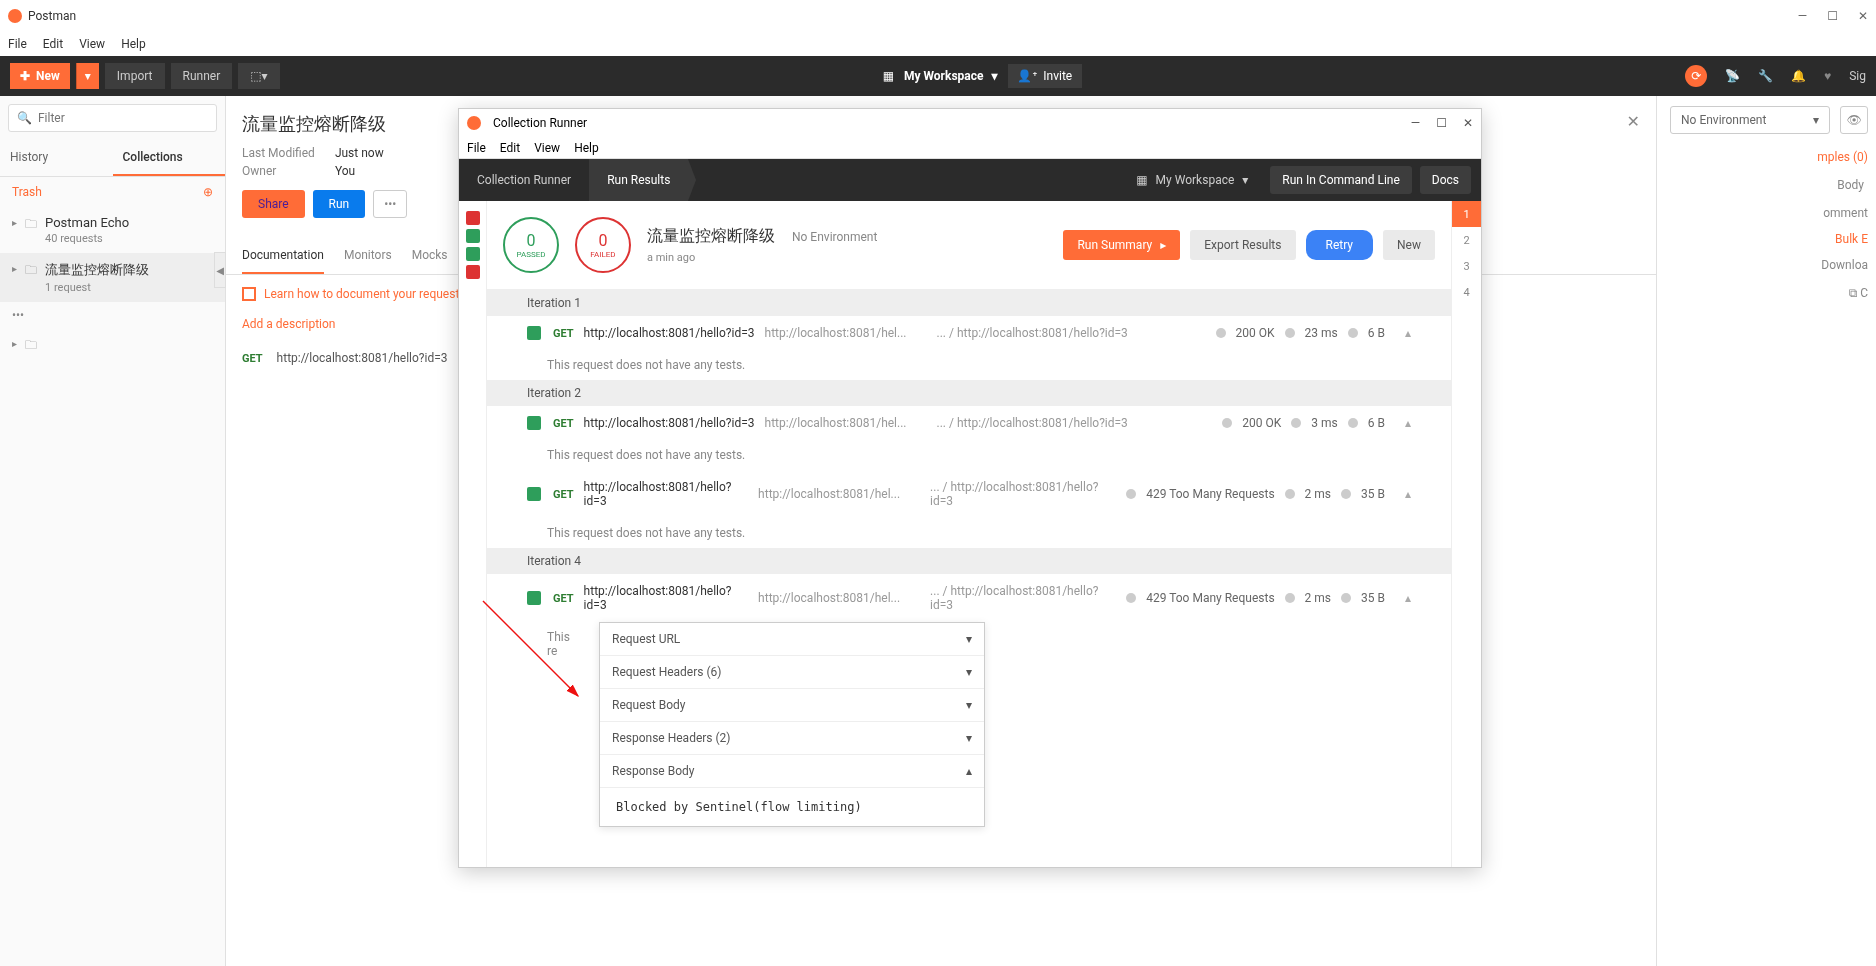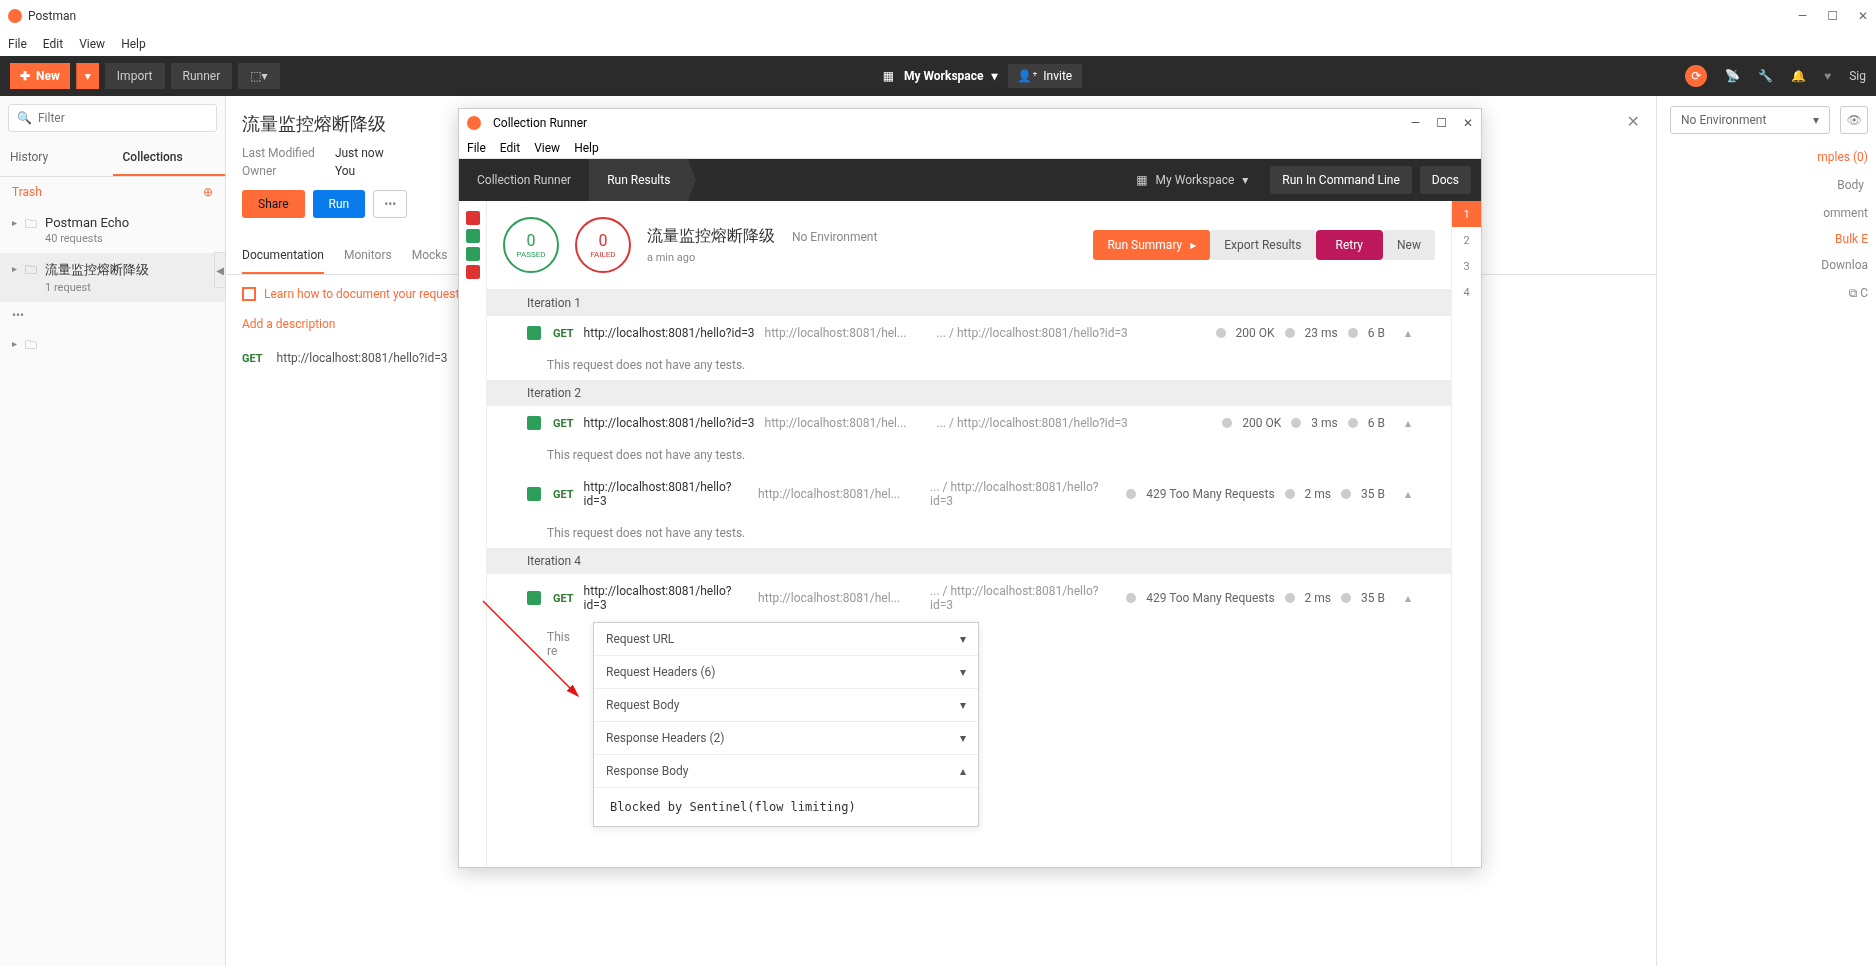--- a/index.html
+++ b/index.html
@@ -32,21 +32,21 @@
 .coll-text{flex:1}
 .coll-name{color:#333;font-size:13px}
 .coll-sub{color:#888;font-size:11px;margin-top:2px}
 .content{flex:1;position:relative;background:#fff}
 .doc-header{padding:16px 16px 8px}
 .doc-title{font-size:18px;color:#333;margin-bottom:10px}
 .doc-close{position:absolute;right:16px;top:16px;color:#888;font-size:16px;cursor:pointer}
 .doc-meta{display:flex;gap:20px;color:#888;font-size:11px;margin-bottom:12px}
 .doc-meta-col{display:flex;flex-direction:column;gap:4px}
 .doc-actions{display:flex;gap:8px;align-items:center;margin-bottom:12px}
-.btn-orange{background:#ff6c37;color:#0f172a;padding:7px 16px;border:none;border-radius:3px}
+.btn-orange{background:#ff6c37;color:#4c1d95;padding:7px 16px;border:none;border-radius:3px}
 .btn-blue{background:#097bed;color:#fff;padding:7px 16px;border:none;border-radius:3px}
 .btn-dots{border:1px solid #ccc;padding:6px 10px;background:#fff;color:#888;border-radius:3px}
 .doc-tabs{display:flex;gap:20px;border-bottom:1px solid #e0e0e0;padding:0 16px}
 .doc-tab{padding:10px 0;color:#888;cursor:pointer}
 .doc-tab.active{color:#333;border-bottom:2px solid #ff6c37}
 .toggle-handle{position:absolute;left:-12px;top:156px;width:12px;height:36px;background:#eee;border:1px solid #ddd;display:flex;align-items:center;justify-content:center;color:#888;font-size:10px}
 .learn-banner{margin:12px 16px;background:#fff;color:#ff6c37;display:flex;align-items:center;gap:8px;font-size:12px}
 .learn-icon{width:14px;height:14px;border:2px solid #ff6c37}
 .desc-link{padding:4px 16px;color:#ff6c37;font-size:12px}
 .req-row{padding:16px;display:flex;align-items:center;gap:14px}
@@ -81,24 +81,24 @@
 .summary-row{display:flex;align-items:center;padding:16px;gap:16px;border-bottom:1px solid #eee}
 .circle{width:56px;height:56px;border-radius:50%;border:2px solid;display:flex;flex-direction:column;align-items:center;justify-content:center}
 .circle.pass{border-color:#2e9e5b;color:#2e9e5b}
 .circle.fail{border-color:#d33;color:#d33}
 .circle-num{font-size:16px}
 .circle-lbl{font-size:8px}
 .summary-info{flex:1}
 .sum-title{font-size:16px;color:#333}
 .sum-env{color:#888;margin-left:14px}
 .sum-time{color:#888;font-size:11px;margin-top:4px}
-.sum-btns{display:flex;gap:0}
+.sum-btns{display:flex;gap:10px}
 .btn-sum-orange{background:#ff6c37;color:#fff;padding:8px 14px;border:none;border-radius:3px;display:flex;align-items:center;gap:8px}
 .btn-sum-gray{background:#eaeaea;color:#555;padding:8px 14px;border:none;border-radius:3px}
-.btn-sum-blue{background:#be185d;color:#fff;padding:8px 20px;border:none;border-radius:4px}
+.btn-sum-blue{background:#3b82f6;color:#fff;padding:8px 20px;border:none;border-radius:10px}
 .iterations{flex:1;overflow-y:auto}
 .iter-header{background:#eee;padding:6px 40px;font-size:12px;color:#555}
 .iter-req{padding:10px 40px;display:flex;align-items:center;gap:12px;position:relative}
 .sq{width:14px;height:14px;background:#2e9e5b;border-radius:2px}
 .req-line{display:flex;align-items:center;gap:10px;flex:1;min-width:0}
 .url-gray{color:#999}
 .url-gray2{color:#999;margin-left:20px}
 .iter-stats{display:flex;align-items:center;gap:10px;color:#666;font-size:12px}
 .dot{width:10px;height:10px;background:#ccc;border-radius:50%}
 .caret-up{color:#aaa;margin-left:10px}
@@ -400,21 +400,21 @@
               <span>429 Too Many Requests</span>
             <span class="dot"></span>
               <span>2 ms</span>
             <span class="dot"></span>
               <span>35 B</span>
             <span class="caret-up">▴</span>
           </div>
         </div>
         <div style="display:flex">
           <div class="iter-note" style="flex:0 0 96px;padding-left:60px;padding-right:0">This re</div>
-          <div class="detail-panel" style="margin-left:10px">
+          <div class="detail-panel" style="margin-left:16px">
             <div class="detail-row">
                 <span>Request URL</span>
                 <span>▾</span>
               </div>
             <div class="detail-row">
                 <span>Request Headers   (6)</span>
                 <span>▾</span>
               </div>
             <div class="detail-row">
                 <span>Request Body</span>

